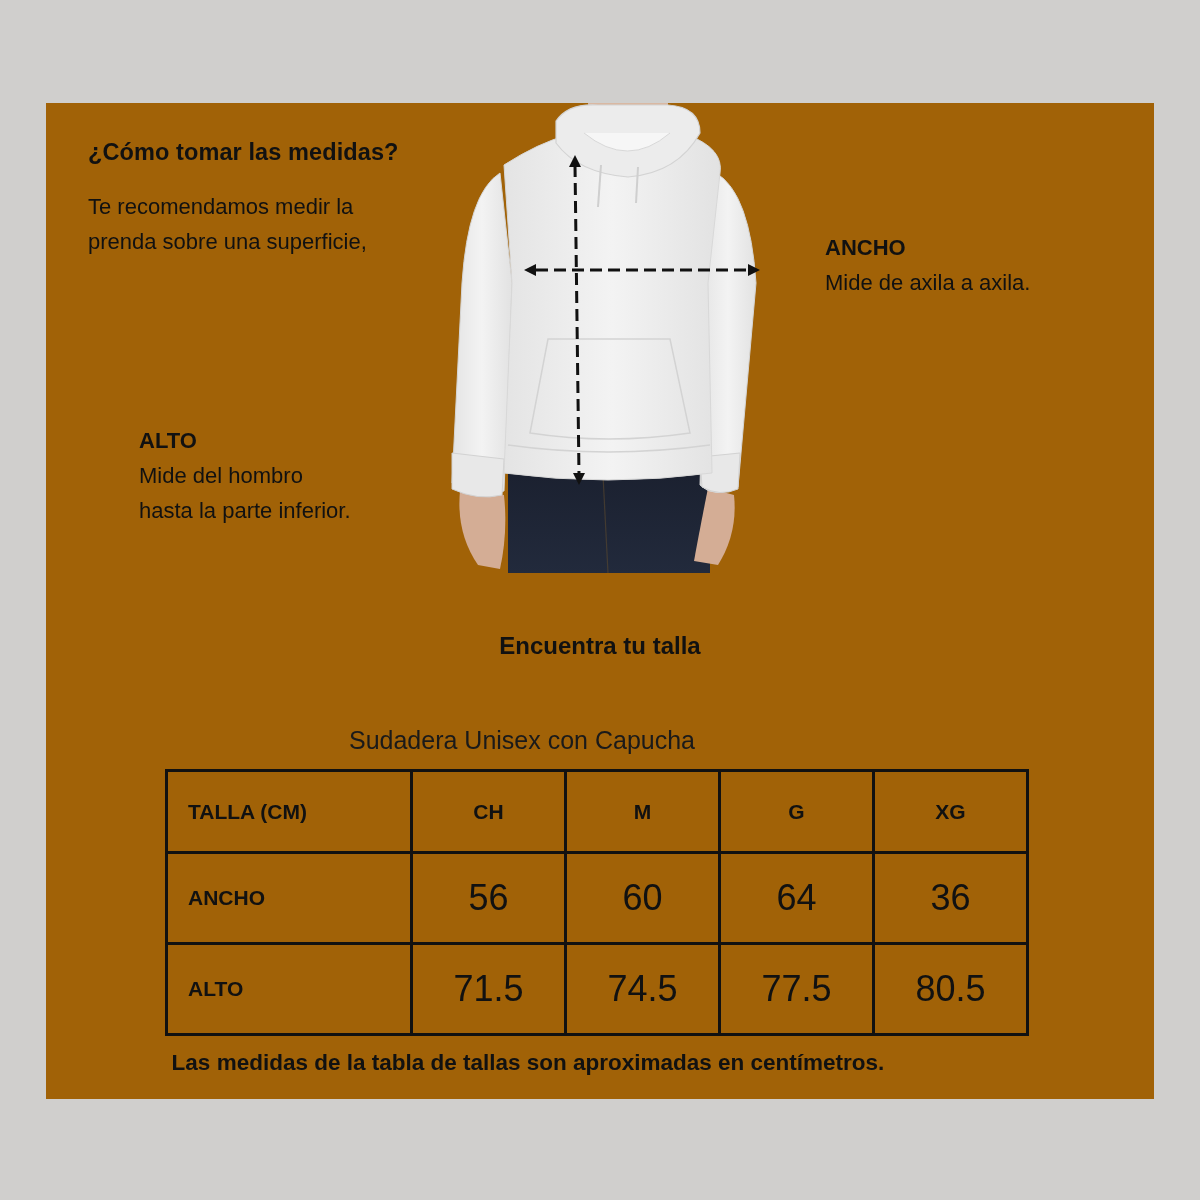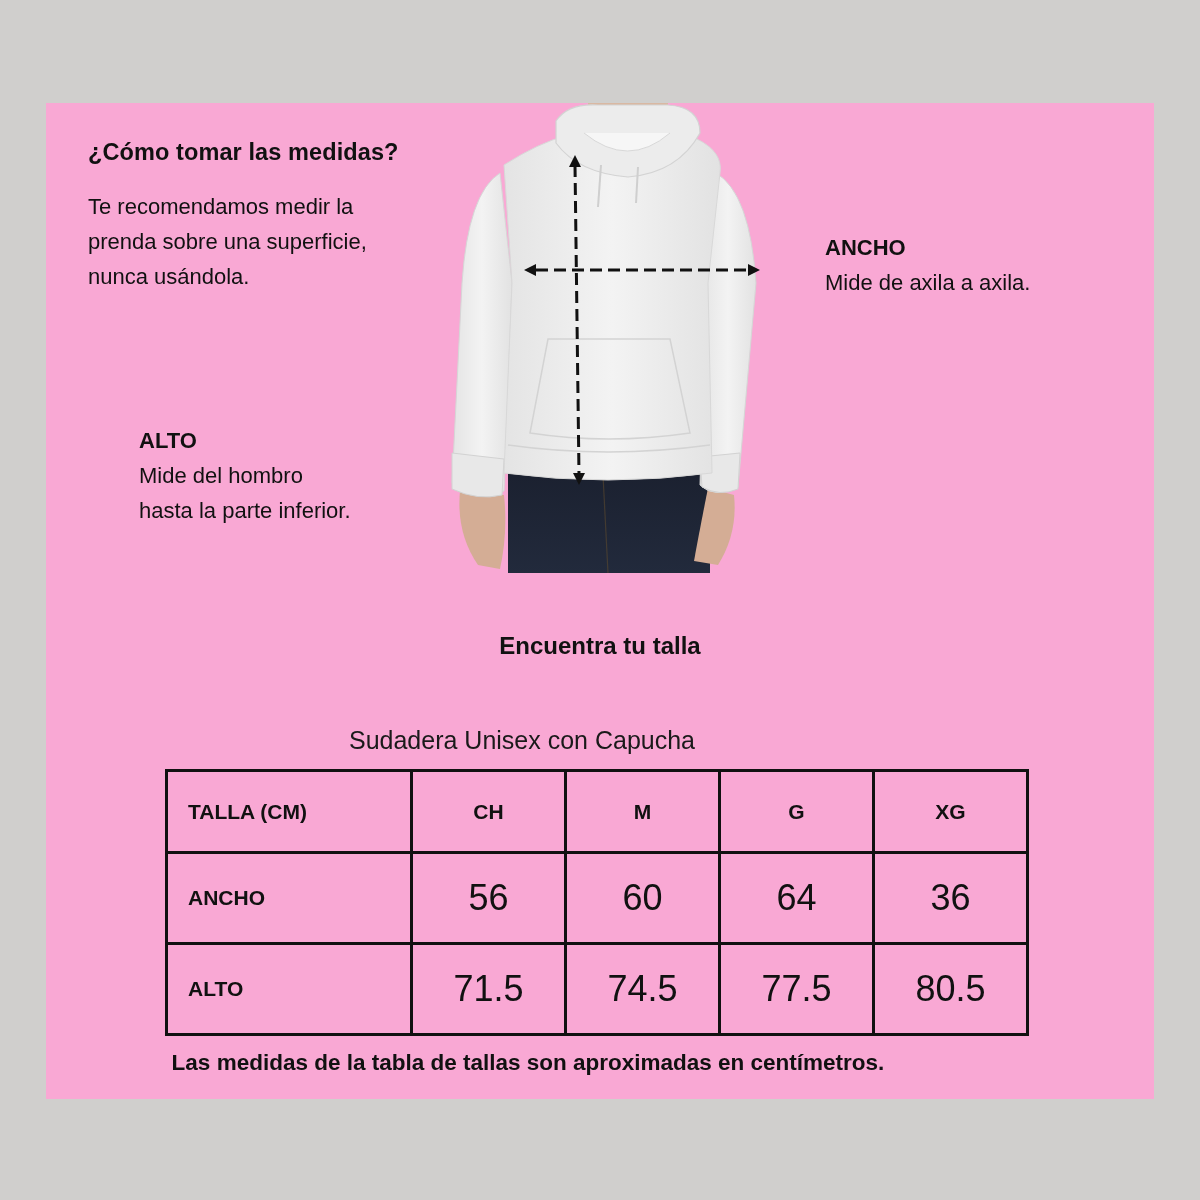--- a/index.html
+++ b/index.html
@@ -14,21 +14,21 @@
       overflow: hidden;
       font-family: "Liberation Sans", sans-serif;
       color: #111;
     }
     .card {
       position: absolute;
       left: 46px;
       top: 103px;
       width: 1108px;
       height: 996px;
-      background: #f9a8d4;
+      background: #a16207;
     }
     .abs { position: absolute; }
     .h-title {
       left: 42px; top: 36px;
       font-size: 23.5px; font-weight: bold;
       letter-spacing: 0.1px;
       white-space: nowrap;
     }
     .intro {
       left: 42px; top: 86px;
@@ -105,21 +105,20 @@
 </head>
 <body>
 
 <div class="card">
 
   <div class="abs h-title">¿Cómo tomar las medidas?</div>
 
   <div class="abs intro">
     <span>Te recomendamos medir la</span>
     <span>prenda sobre una superficie,</span>
-    <span>nunca usándola.</span>
   </div>
 
   <div class="abs photo">
     <svg width="340" height="470" viewBox="0 0 340 470" xmlns="http://www.w3.org/2000/svg">
       <defs>
         <linearGradient id="hood" x1="0" y1="0" x2="1" y2="0">
           <stop offset="0" stop-color="#e4e4e4"></stop>
           <stop offset="0.5" stop-color="#f3f3f3"></stop>
           <stop offset="1" stop-color="#e2e2e2"></stop>
         </linearGradient>

